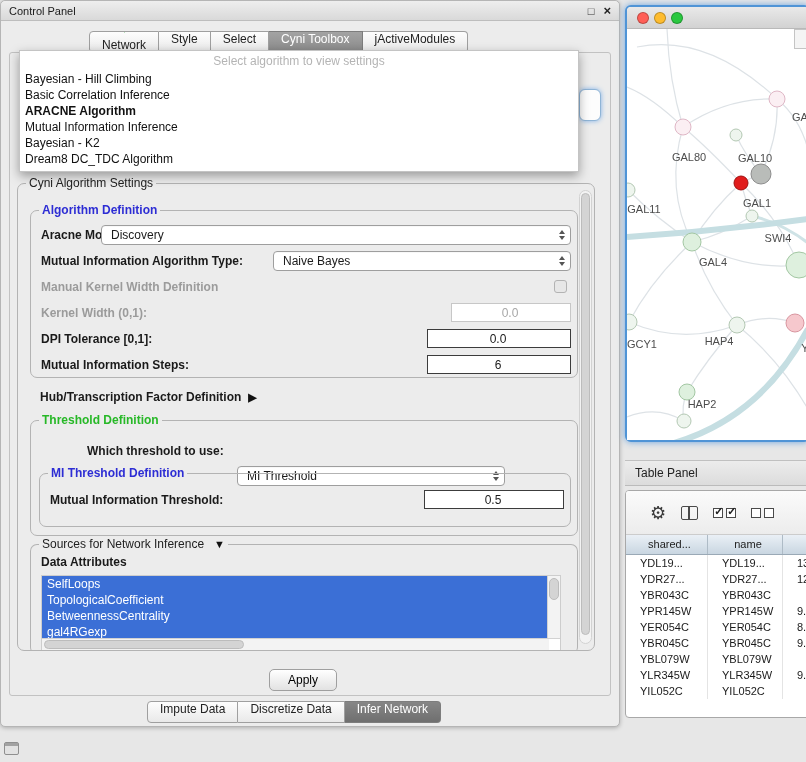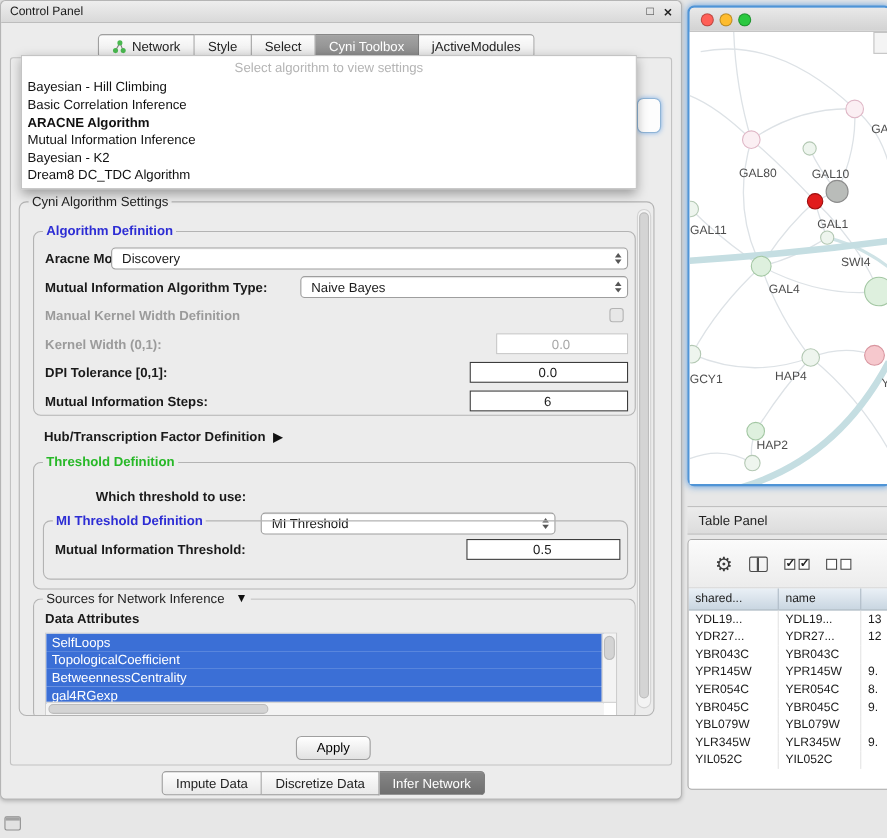--- a/index.html
+++ b/index.html
@@ -14,21 +14,21 @@
   .tb-icons{margin-left:auto;display:flex;gap:9px;align-items:center;}
   .float-ic{font-size:11px;color:#333;cursor:default;}
   .close-ic{font-size:13px;font-weight:bold;color:#222;cursor:default;line-height:11px;}
   .content-border{position:absolute;left:8px;top:51px;width:602px;height:644px;
     border:1px solid #c2c2c2;border-radius:3px;background:#ececec;}
   
   .tabs{position:absolute;display:flex;height:22px;}
   .top-tabs{left:88px;top:30px;}
   .bottom-tabs{left:146px;top:700px;}
   .tab{display:flex;align-items:center;gap:5px;padding:0 12px;font-size:12px;color:#222;
-    background:linear-gradient(#fdfdfd,#e9e9e9);border:1px solid #9f9f9f;border-left-width:0;cursor:default;}
+    background:linear-gradient(#fdfdfd,#e9e9e9);border:1px solid #9f9f9f;border-left-width:0;cursor:default;flex-direction:column;}
   .tab:first-child{border-left-width:1px;border-radius:4px 0 0 4px;}
   .tab:last-child{border-radius:0 4px 4px 0;}
   .tab.selected{background:linear-gradient(#a3a3a3,#8a8a8a);color:#fff;border-color:#7d7d7d;}
   .bottom-tabs .tab.selected{background:linear-gradient(#868686,#6f6f6f);}
   
   .fs{position:absolute;border:1px solid #b3b3b3;border-radius:7px;}
   .fs>.legend{position:absolute;top:-8px;left:8px;background:#ececec;padding:0 3px;font-size:12px;
     line-height:14px;color:#222;white-space:nowrap;}
   .legend.blue{color:#2d2dd4;font-weight:bold;}
   .legend.green{color:#27b827;font-weight:bold;}
@@ -99,24 +99,24 @@
   .gear{font-size:18px;color:#3a3a3a;line-height:18px;cursor:default;}
   .cols-icon{width:17px;height:14px;border:1.5px solid #4a4a4a;border-radius:2px;position:relative;cursor:default;}
   .cols-icon::after{content:"";position:absolute;left:6px;top:0;bottom:0;width:1.5px;background:#4a4a4a;}
   .pair{display:flex;gap:3px;cursor:default;}
   .mini-box{width:10px;height:10px;border:1.5px solid #4a4a4a;position:relative;background:#fff;}
   .mini-box.checked::after{content:"✓";position:absolute;left:0px;top:-4px;font-size:11px;color:#222;font-weight:bold;}
   .tbl-head{position:absolute;left:0;top:44px;right:0;height:20px;display:grid;
     grid-template-columns:82px 75px 1fr;background:linear-gradient(#eaf0f6,#c9d6e1);
     border-bottom:1px solid #9aa9b6;}
   .tbl-head .hcell{font-size:11px;line-height:19px;padding-left:6px;border-right:1px solid #aebbc6;
-    color:#222;white-space:nowrap;overflow:hidden;}
+    color:#222;white-space:nowrap;overflow:hidden;text-align:center;}
   .tbl-body{position:absolute;left:0;top:64px;right:0;bottom:0;overflow:hidden;}
   .trow{display:grid;grid-template-columns:82px 75px 1fr;height:16px;}
-  .tcell{font-size:11px;line-height:16px;padding-left:6px;border-right:1px solid #e4e4e4;
+  .tcell{font-size:11px;line-height:16px;padding-left:14px;border-right:1px solid #e4e4e4;
     white-space:nowrap;overflow:hidden;}
   
   .mini-panel-icon{position:absolute;left:4px;top:742px;width:15px;height:13px;background:#e2e2e2;
     border:1px solid #8f8f8f;border-radius:2px;}
   .mini-panel-icon::after{content:"";position:absolute;left:0;right:0;top:0;height:3px;background:#a2a2a2;}
   .net-label{font-size:11px;fill:#4d4d4d;}
 </style>
 </head>
 <body>
 

